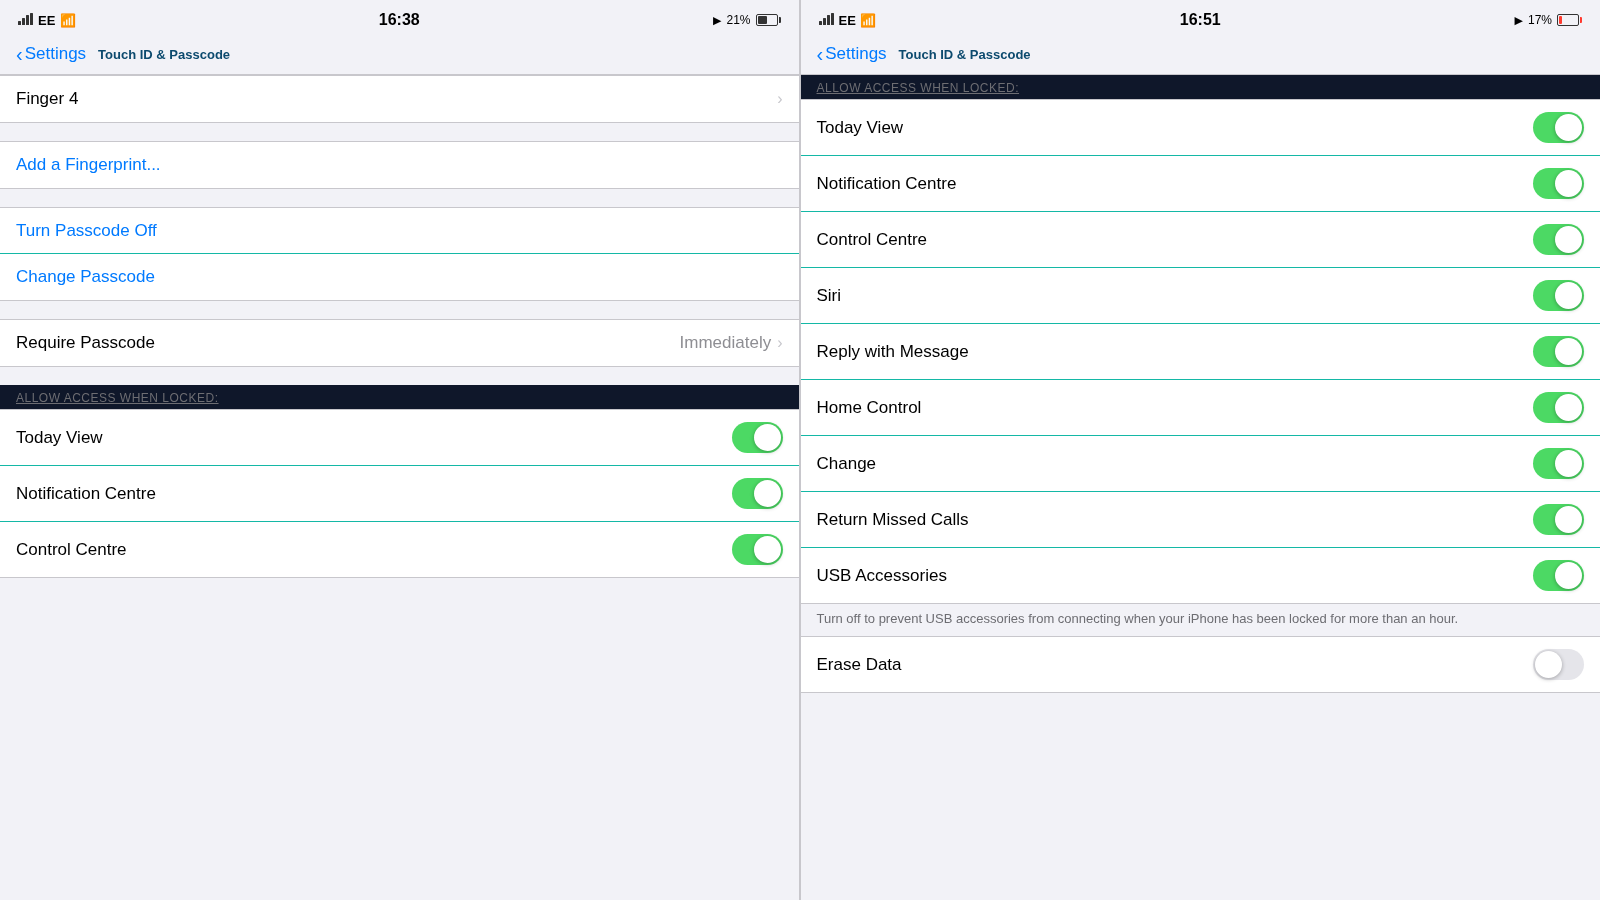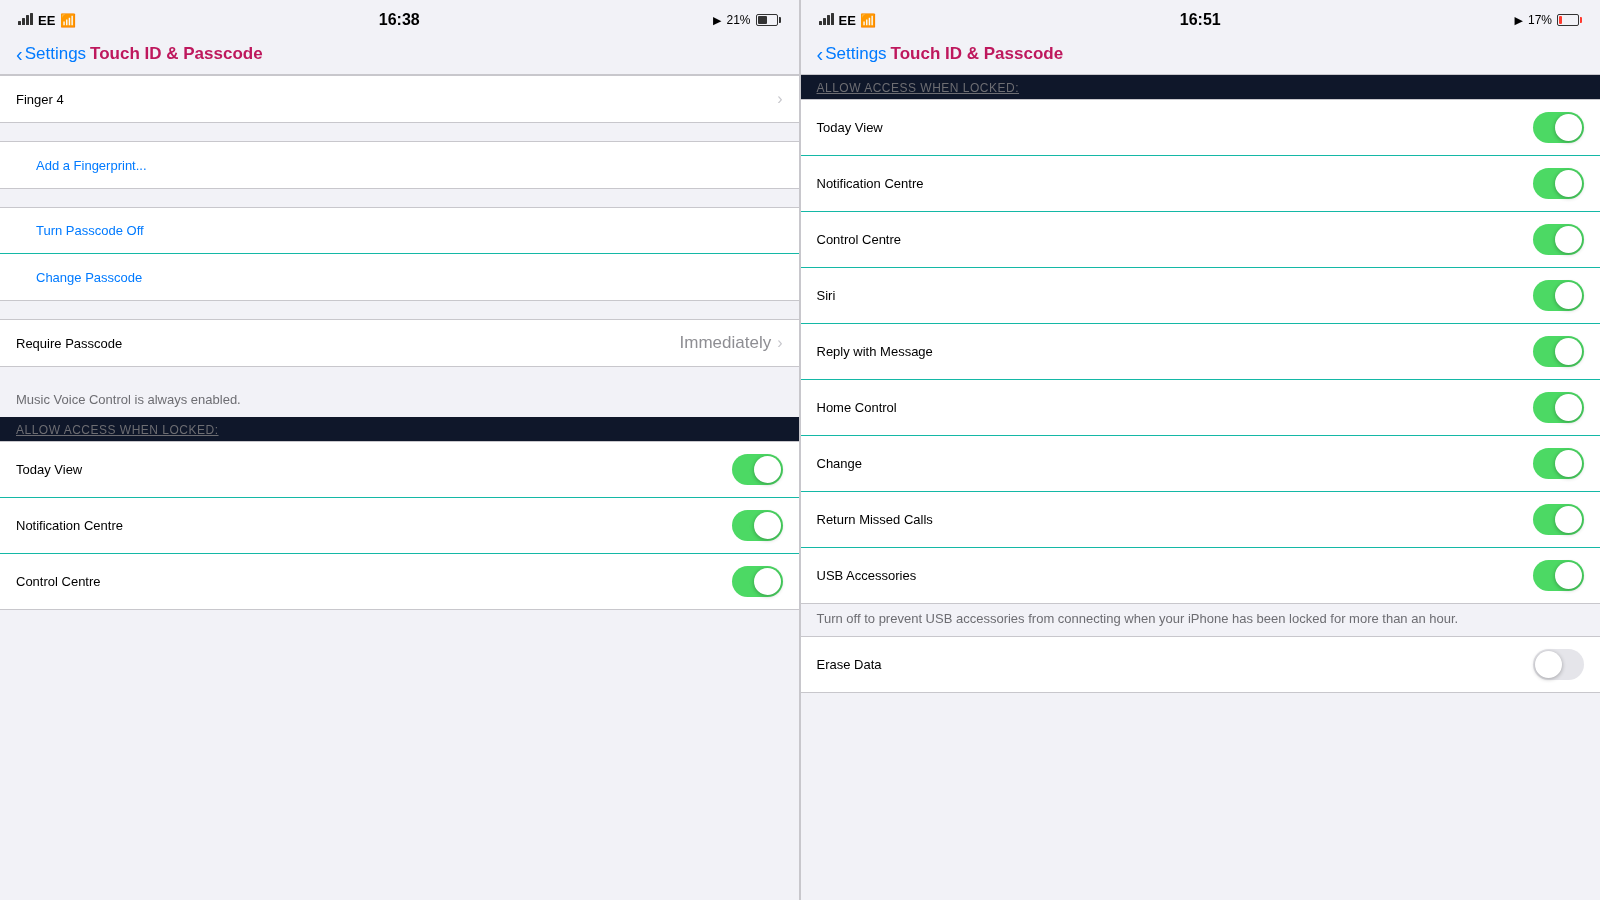--- a/index.html
+++ b/index.html
@@ -96,24 +96,24 @@
       gap: 2px;
       cursor: pointer;
       text-decoration: none;
     }
     .back-chevron {
       font-size: 20px;
       line-height: 1;
       margin-top: -1px;
     }
     .nav-title {
-      font-size: 17px;
+      font-size: 13px;
       font-weight: 600;
-      color: #be185d;
-      margin-left: 4px;
+      color: #0c4a6e;
+      margin-left: 12px;
     }
 
     
     .content {
       flex: 1;
       overflow-y: auto;
       background: #f2f2f7;
     }
     .section-header {
       background: #0f172a;
@@ -143,26 +143,25 @@
       justify-content: space-between;
       padding: 12px 16px;
       border-bottom: 1px solid #14b8a6;
       background: #fff;
       min-height: 46px;
     }
     .list-item:last-child {
       border-bottom: none;
     }
     .list-item-label {
-      font-size: 13px;
+      font-size: 17px;
       color: #000;
     }
     .list-item-label.blue {
       color: #007aff;
-      margin-left: 20px;
     }
     .list-item-right {
       display: flex;
       align-items: center;
       gap: 6px;
       color: #8e8e93;
       font-size: 17px;
     }
     .chevron-right {
       color: #c7c7cc;
@@ -304,23 +303,20 @@
         <div class="list-item-right">
           <span>Immediately</span>
           <span class="chevron-right">›</span>
         </div>
       </div>
     </div>
 
     <div class="spacer-section"></div>
 
 
-    <div class="section-footer">
-      <span>Music Voice Control is always enabled.</span>
-    </div>
 
     <div class="section-header">
       <span>ALLOW ACCESS WHEN LOCKED:</span>
     </div>
 
     <div class="list-section">
       <div class="list-item">
         <span class="list-item-label">Today View</span>
         <div class="toggle on">
           <div class="toggle-knob"></div>

